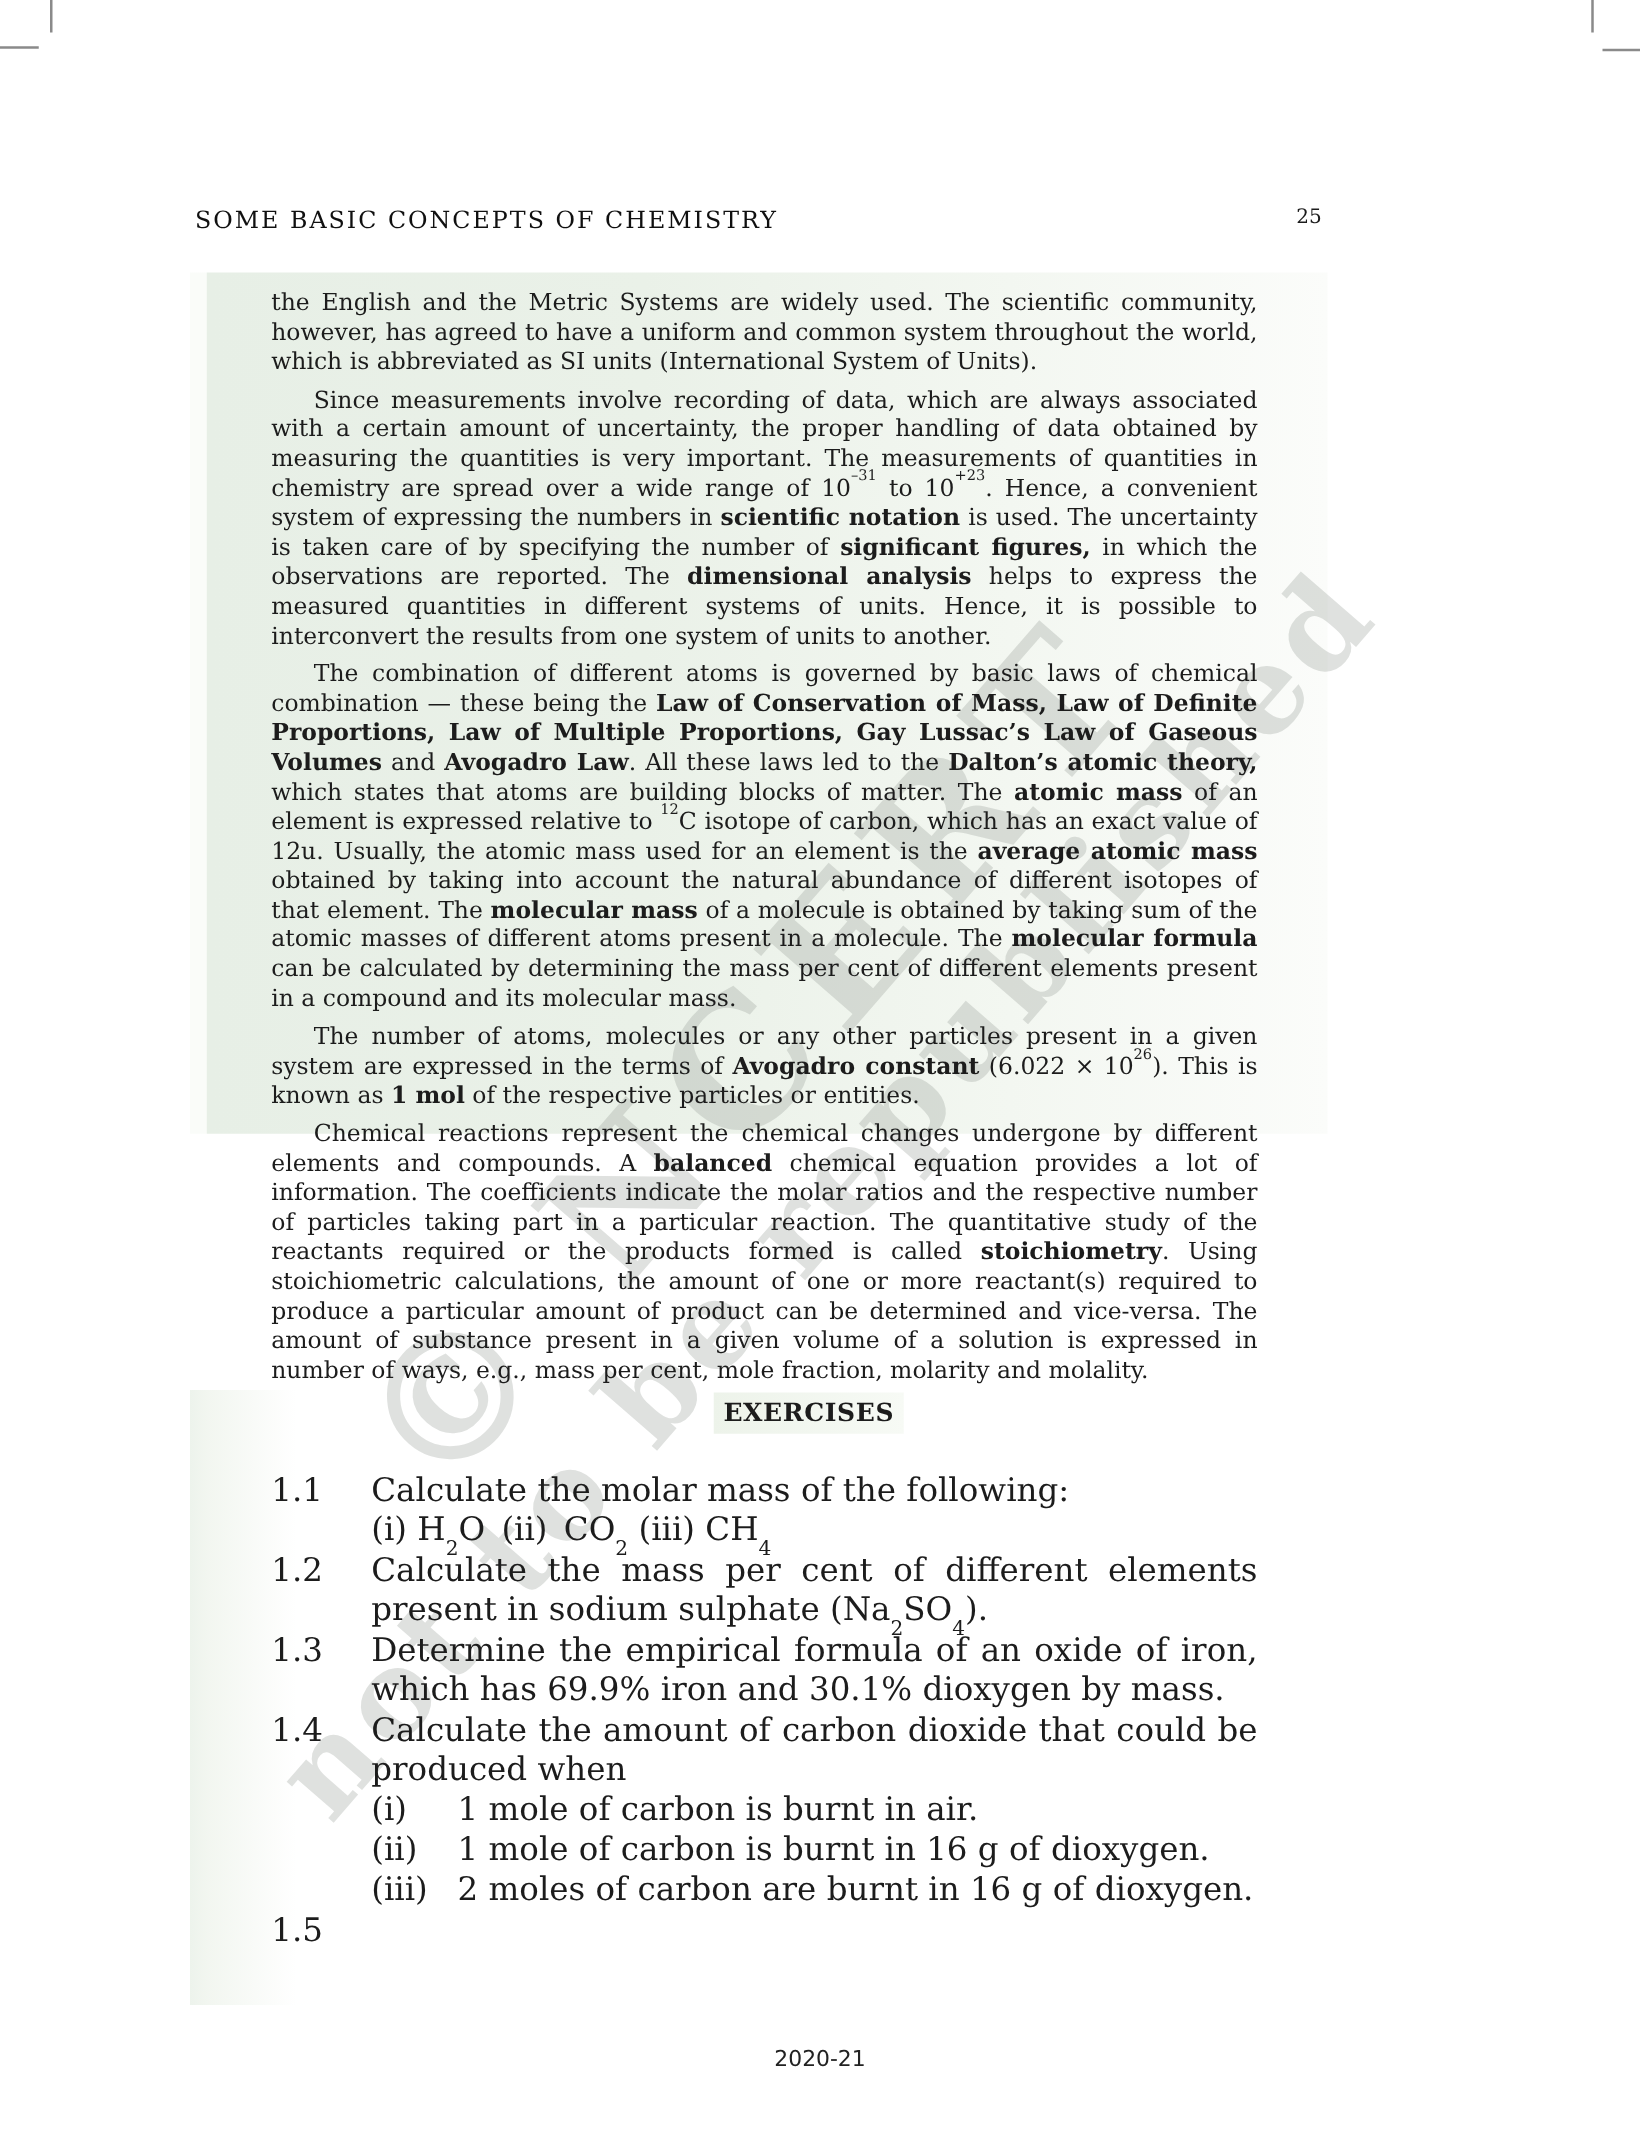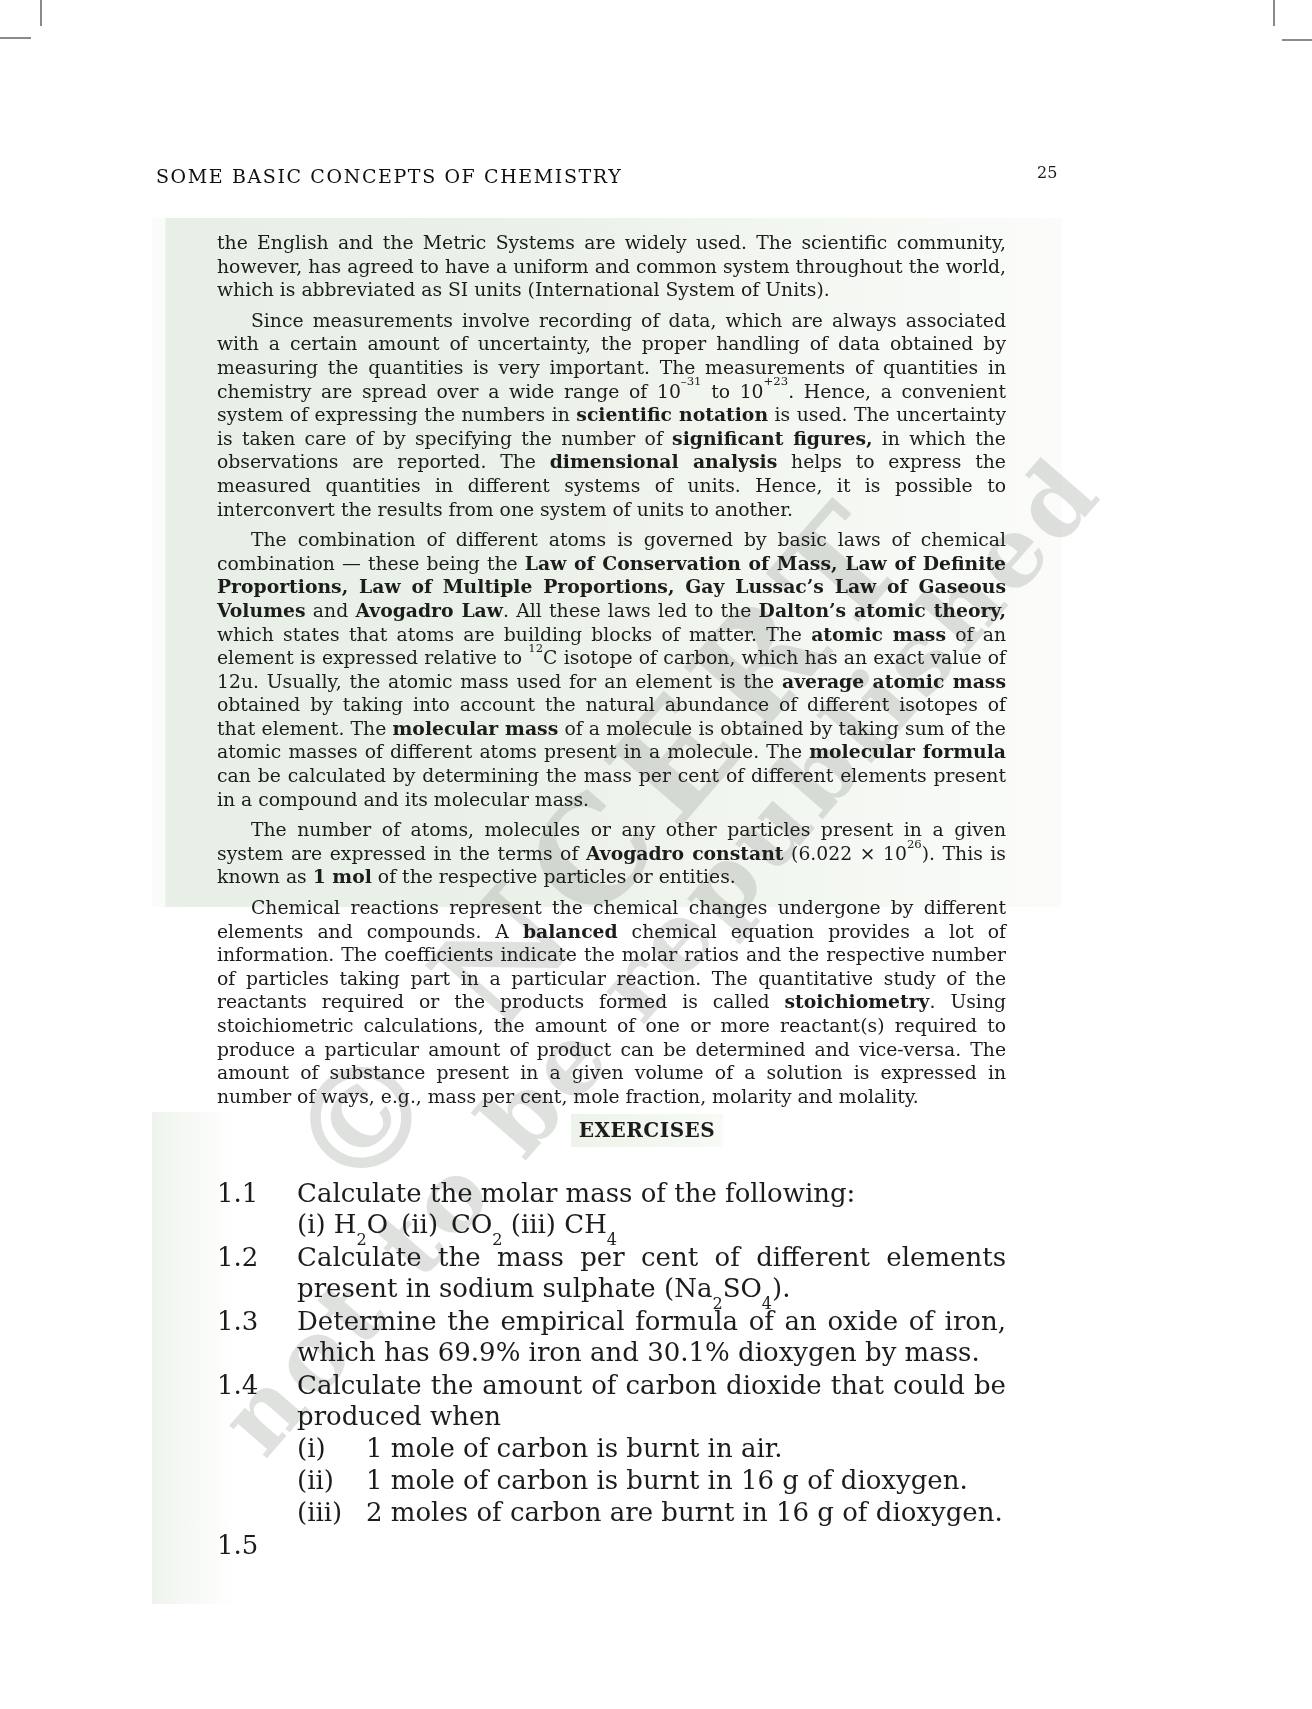--- a/index.html
+++ b/index.html
@@ -135,14 +135,15 @@
               <div class="ex-sub-label">(iii)</div>
               <div class="ex-sub-text">2 moles of carbon are burnt in 16 g of dioxygen.</div>
             </div></div>
         </div>
         <div class="ex-row">
           <div class="ex-num">1.5</div>
         </div>
       </div>
   </div>
 
+  <div class="footer">2020-21</div>
 
 </div>
 
 </body></html>

